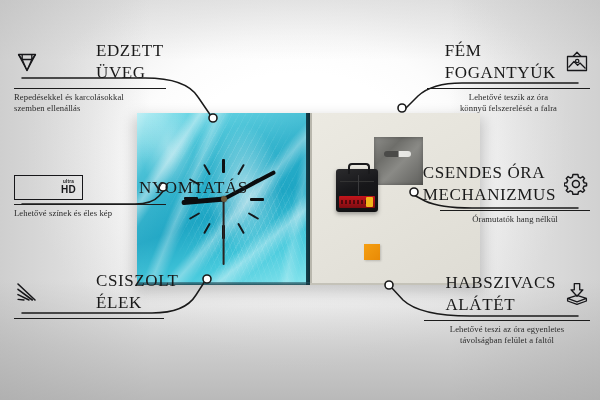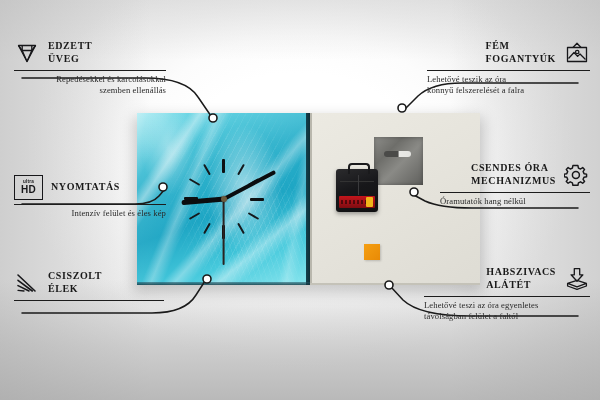--- a/index.html
+++ b/index.html
@@ -104,40 +104,40 @@
     background:linear-gradient(135deg,#f59f12,#e98a05);box-shadow:1px 1px 2px rgba(0,0,0,.18);}
 
   
   #wires{position:absolute;left:0;top:0;width:600px;height:400px;pointer-events:none;}
 
   
   .lbl{position:absolute;}
   .lbl .hdr{display:flex;align-items:center;gap:8px;}
   .lbl.left .hdr{justify-content:flex-start;}
   .lbl.right .hdr{justify-content:flex-end;}
-  .ttl{font-size:10px;letter-spacing:.6px;color:#191919;line-height:1.28;
-       text-transform:uppercase;font-weight:700;}
+  .ttl{font-size:17px;letter-spacing:.6px;color:#191919;line-height:1.28;
+       text-transform:uppercase;font-weight:400;margin-left:48px;}
   .lbl.left .ttl{text-align:left;}
   .lbl.right .ttl{text-align:left;}
   .rule{height:1px;background:#1c1c1c;margin:4px 0 3px;}
   .sub{font-size:8.6px;color:#2a2a2a;line-height:1.32;letter-spacing:.1px;}
-  .lbl.left .sub{text-align:right;}
-  .lbl.right .sub{text-align:left;}
+  .lbl.left .sub{text-align:left;}
+  .lbl.right .sub{text-align:center;}
   .ico{flex:0 0 auto;width:26px;height:24px;display:block;}
   .hdbox{flex:0 0 auto;width:27px;height:23px;border:1.4px solid #17171a;
-    display:flex;flex-direction:column;align-items:center;justify-content:center;line-height:1;}
+    display:flex;flex-direction:column;align-items:center;justify-content:center;line-height:1;padding-left:40px;}
   .hdbox .u{font-family:"Liberation Sans",sans-serif;font-size:4.6px;font-weight:700;color:#17171a;letter-spacing:.2px;}
   .hdbox .h{font-family:"Liberation Sans",sans-serif;font-size:10px;font-weight:700;color:#17171a;letter-spacing:.3px;margin-top:.5px;}
 
   #L1{left:14px;top:40px;width:152px;}
   #L2{left:14px;top:175px;width:152px;}
   #L3{left:14px;top:270px;width:150px;}
   #R1{right:10px;top:40px;width:163px;}
   #R2{right:10px;top:162px;width:150px;}
-  #R3{right:10px;top:266px;width:166px;}
+  #R3{right:10px;top:272px;width:166px;}
 </style>
 </head>
 <body>
 
 <div id="stage">
 
   <div class="bg-base"></div>
   <div class="bg-glow"></div>
   <div class="bg-vig-t"></div>
   <div class="bg-vig-l"></div>
@@ -270,21 +270,21 @@
       <div class="hdbox">
         <span class="u">ultra</span>
         <span class="h">HD</span>
       </div>
       <div class="ttl">
         <div>NYOMTATÁS</div>
       </div>
     </div>
     <div class="rule"></div>
     <div class="sub">
-      <div>Intenzív felület és éles kép</div>
+      <div>Lehetővé színek és éles kép</div>
     </div>
   </div>
 
   <div class="lbl left" id="L3">
     <div class="hdr">
       <svg class="ico" viewBox="0 0 26 24">
         <g fill="none" stroke="#17171a" stroke-width="1.6" stroke-linecap="round">
           <path d="M4,4 L21,20"></path>
           <path d="M4,9.3 L18.3,20"></path>
           <path d="M4,14.6 L15,20"></path>

